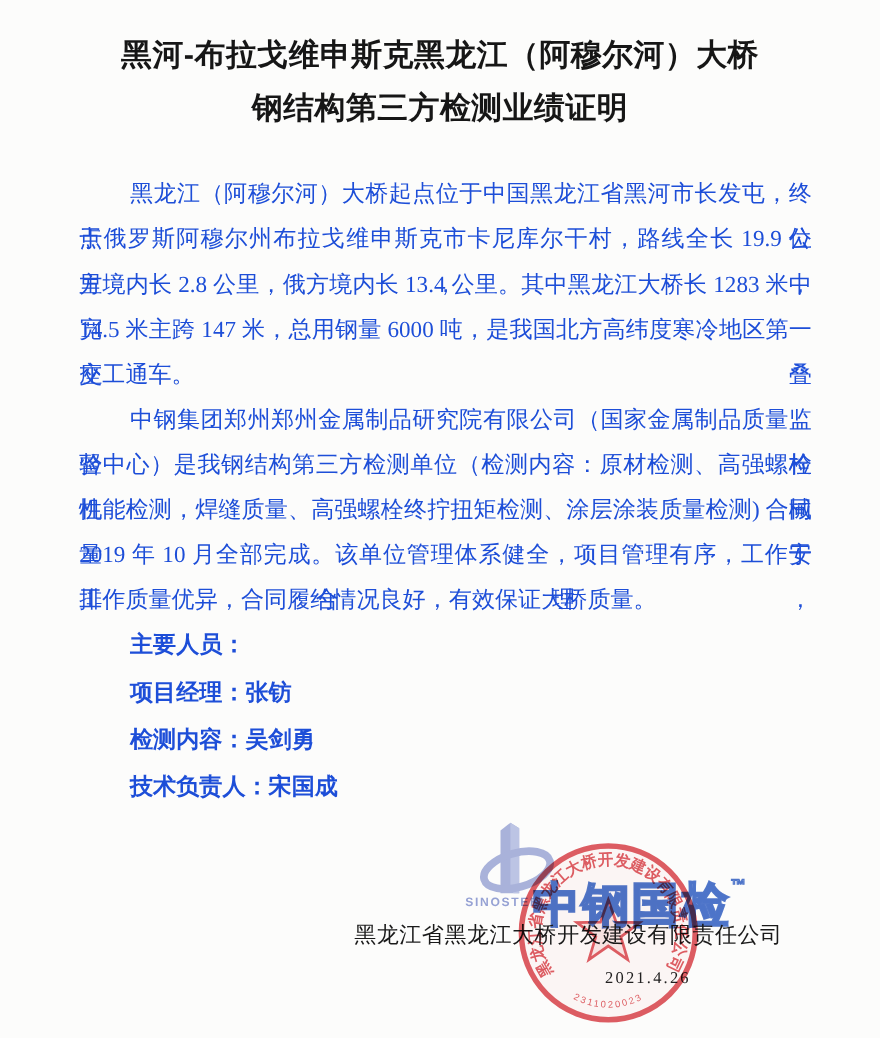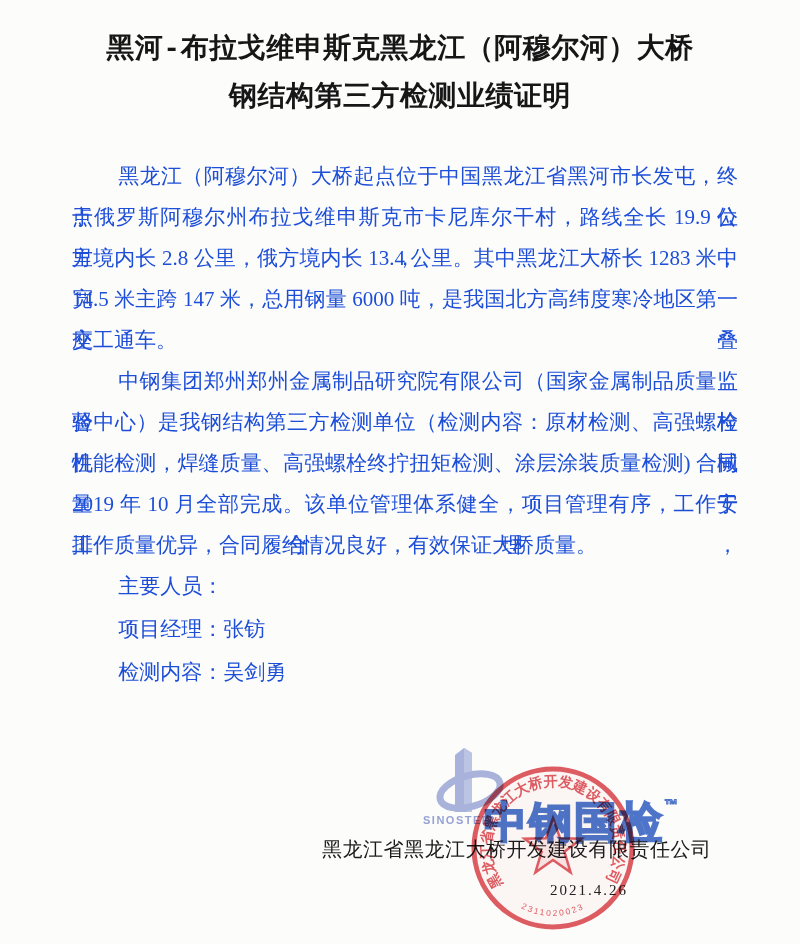--- a/index.html
+++ b/index.html
@@ -3,33 +3,33 @@
 <meta charset="utf-8">
 <style>
   html,body{margin:0;padding:0;background:#e8e8e8;}
   .page{
     position:relative;width:800px;height:944px;margin:0 auto;
     background:#fcfcfb;overflow:hidden;
     font-family:"Liberation Serif","DejaVu Serif",serif;color:#1f1f1f;
   }
   .title{
     position:absolute;top:26px;left:0;width:100%;text-align:center;
-    font-family:Liberation Mono, monospace;
+    font-family:Liberation Sans, sans-serif;
     font-weight:bold;font-size:28px;line-height:48px;color:#161616;
     letter-spacing:0.5px;
   }
   .body-text{
     position:absolute;left:72px;top:156px;width:666px;
     font-size:21px;line-height:41px;color:#1d4ed8;
   }
   .line{height:41px;overflow:visible;}
   .j{text-align:justify;text-align-last:justify;}
   .nj{text-align:center;text-align-last:left;}
   .ind{text-indent:2.2em;}
-  .sp{height:43px;}
+  .sp{height:43px;font-weight:bold;}
 
   
   .company-line{
     position:absolute;left:322px;top:836px;
     font-size:20px;letter-spacing:0.5px;color:#1a1a1a;white-space:nowrap;
   }
   .date-line{
     position:absolute;left:550px;top:882px;
     font-size:15px;letter-spacing:2px;color:#222;
   }
@@ -67,20 +67,21 @@
     <div class="line j">14.5 米主跨 147 米，总用钢量 6000 吨，是我国北方高纬度寒冷地区第一座叠</div>
     <div class="line nj">交工通车。</div>
     <div class="line j ind">中钢集团郑州郑州金属制品研究院有限公司（国家金属制品质量监督检</div>
     <div class="line j">验中心）是我钢结构第三方检测单位（检测内容：原材检测、高强螺栓机械</div>
     <div class="line j">性能检测，焊缝质量、高强螺栓终拧扭矩检测、涂层涂装质量检测) 合同量于</div>
     <div class="line j">2019 年 10 月全部完成。该单位管理体系健全，项目管理有序，工作安排合理，</div>
     <div class="line nj">工作质量优异，合同履约情况良好，有效保证大桥质量。</div>
     <div class="line nj ind sp">主要人员：</div>
     <div class="line nj ind sp">项目经理：张钫</div>
     <div class="line nj ind sp">检测内容：吴剑勇</div>
+    <div class="line nj ind sp">技术负责人：宋国成</div>
   </div>
 
   <div class="logo">
     <svg width="90" height="82" viewBox="0 0 90 82">
       <polygon points="35,9 44,2 52,7 52,66 35,66" fill="#a9b2da"></polygon>
       <polygon points="44,2 52,7 52,66 47,66 44,62" fill="#bcc4e4"></polygon>
       <ellipse cx="50" cy="45" rx="31" ry="15.5" fill="none" stroke="#a9b2da" stroke-width="7" transform="rotate(-16 50 45)"></ellipse>
       <text x="3" y="78" font-family="Liberation Sans, DejaVu Sans, sans-serif" font-size="11" font-weight="bold" letter-spacing="1.5" fill="#96a2d4">SINOSTEEL</text>
     </svg>
   </div>

